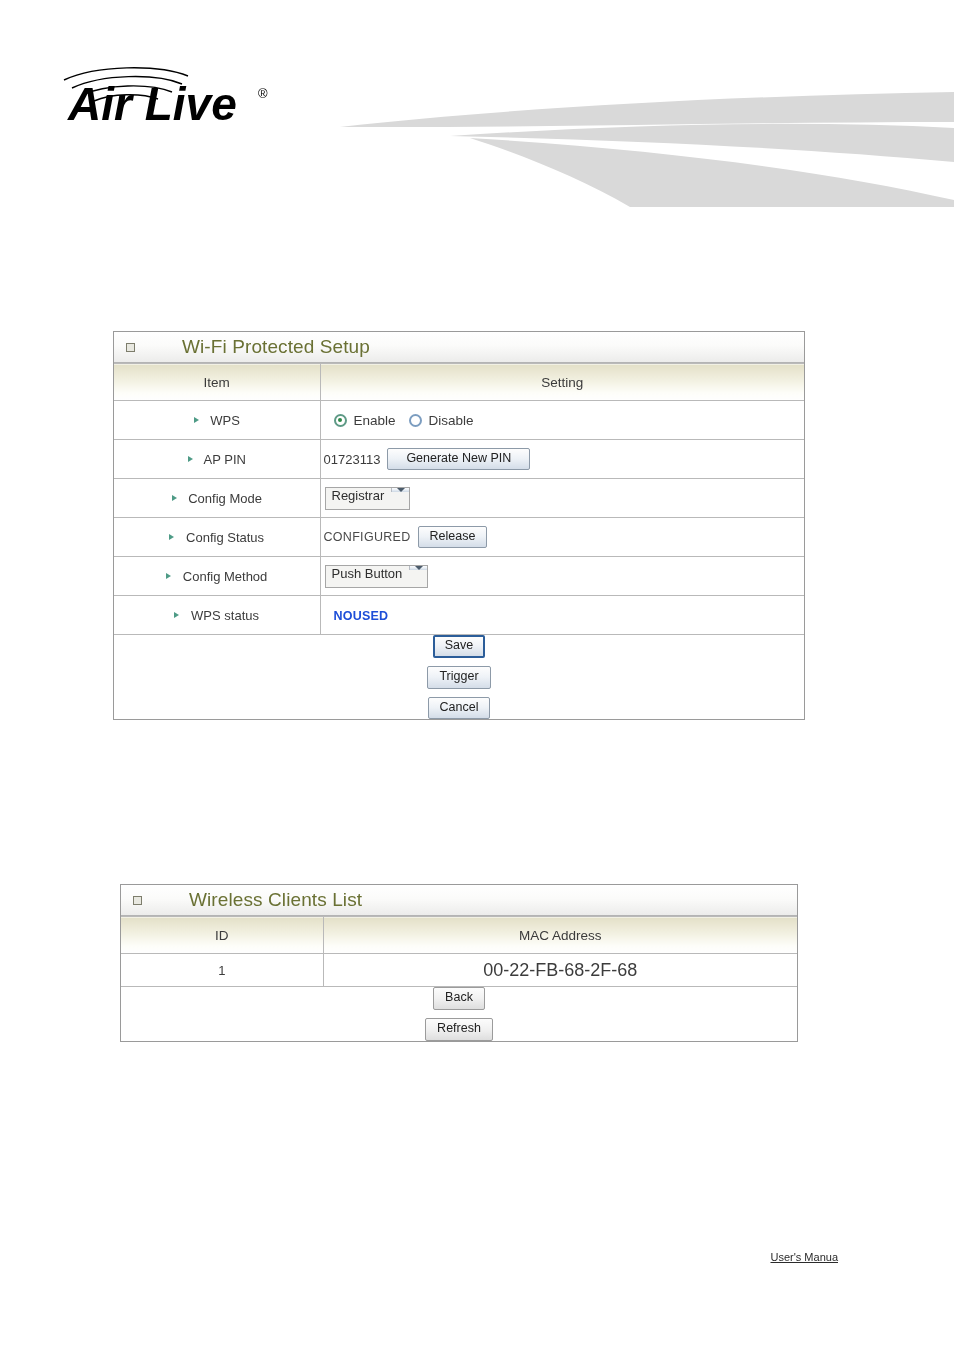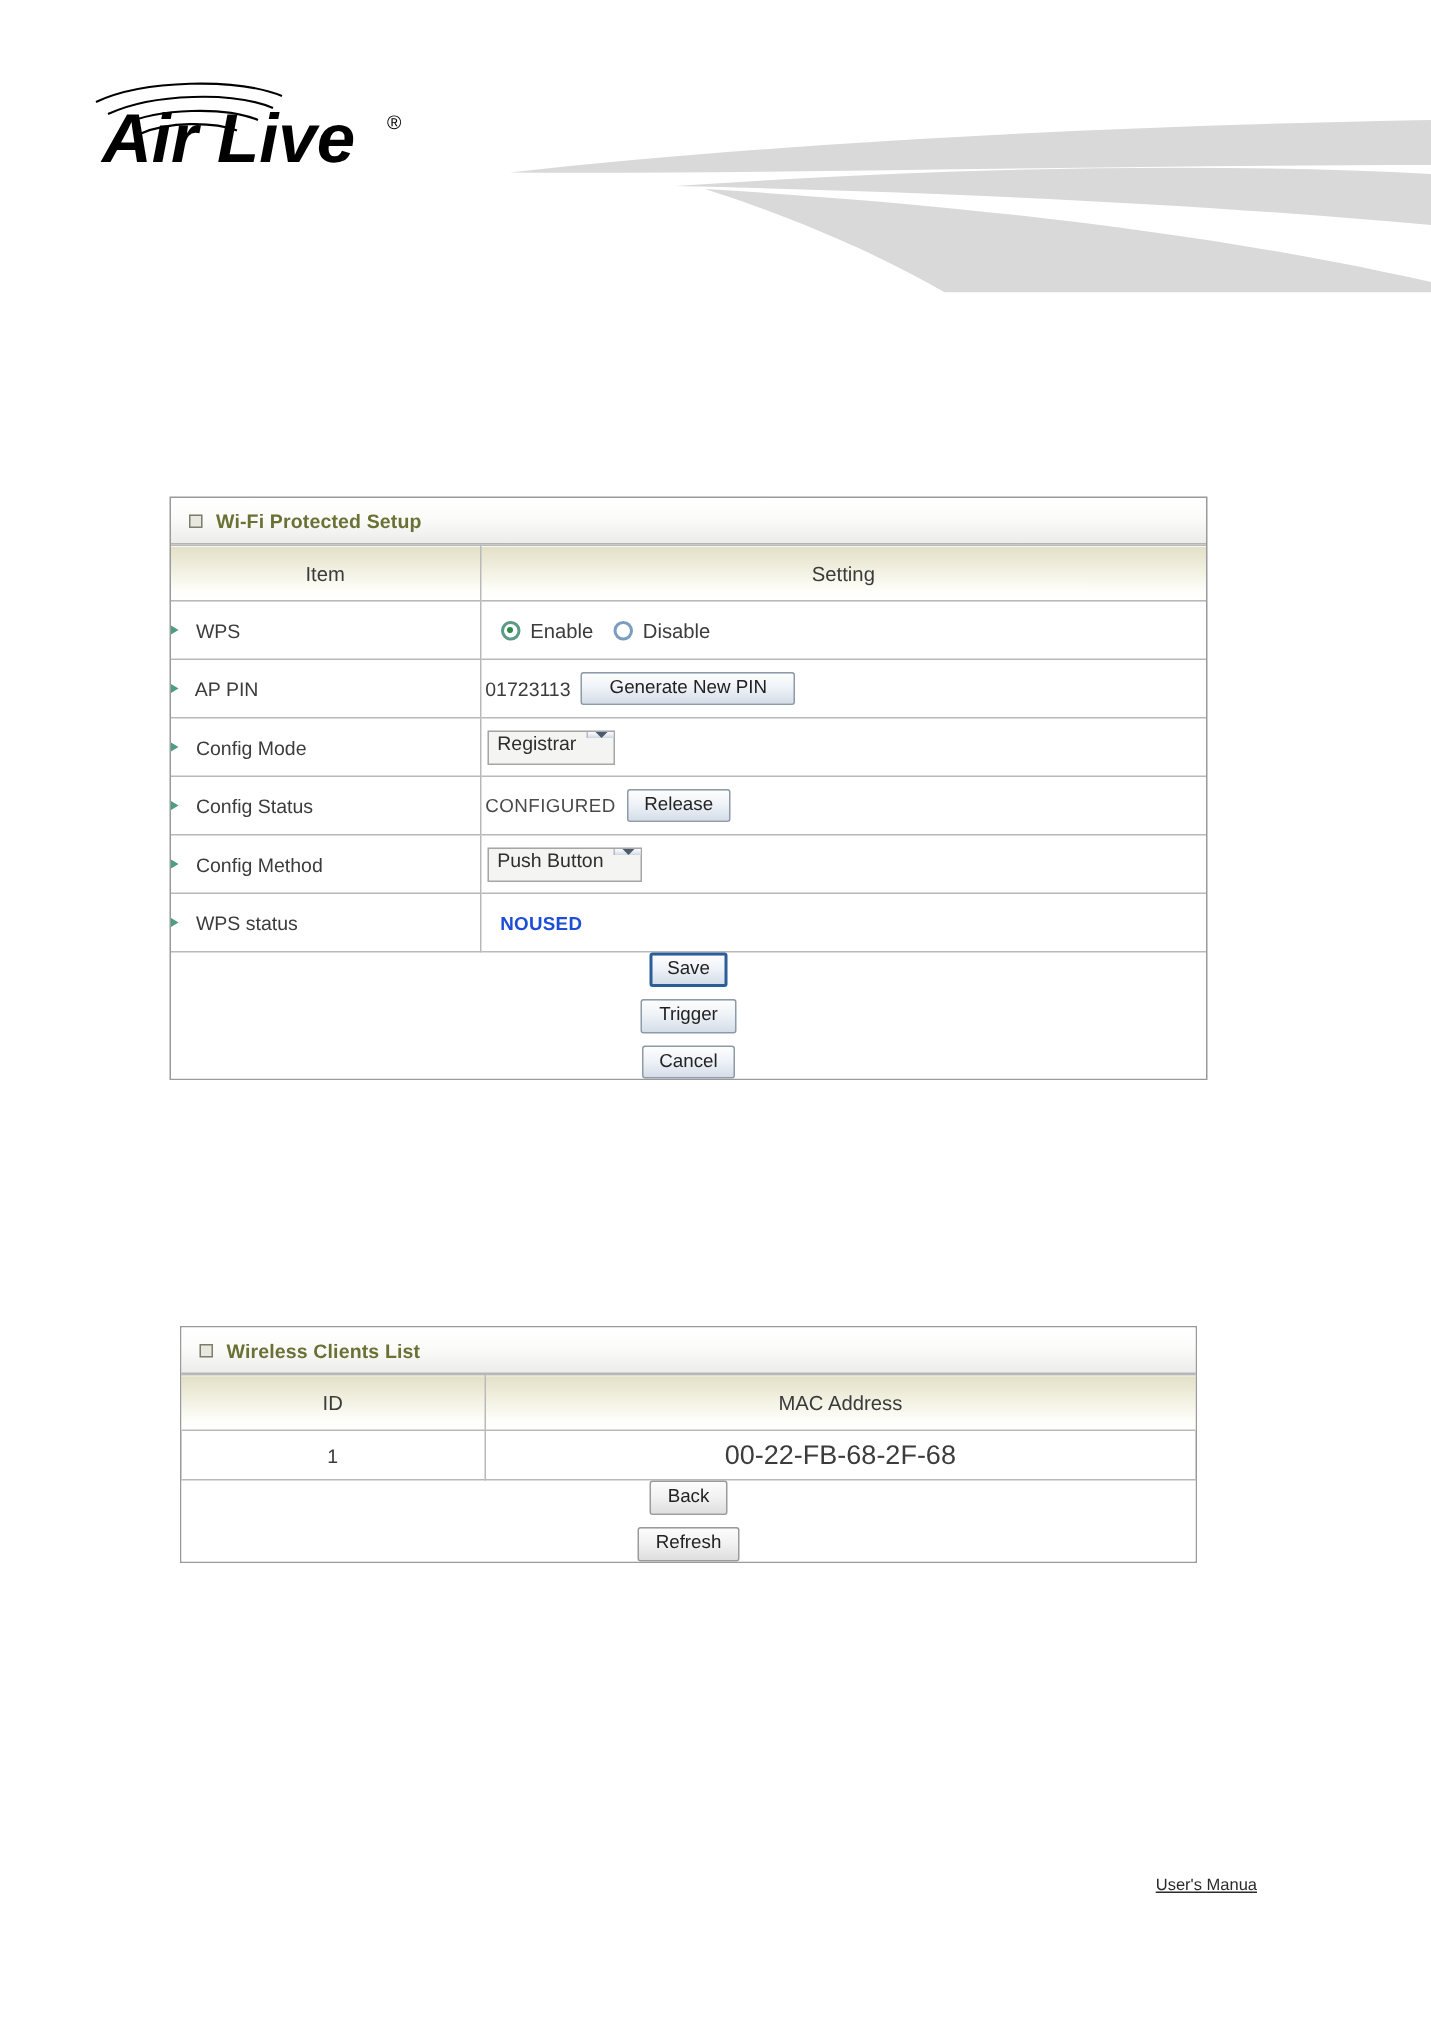--- a/index.html
+++ b/index.html
@@ -9,21 +9,21 @@
     height: 1350px;
     background: #ffffff;
     font-family: "Liberation Sans", sans-serif;
     position: relative;
     overflow: hidden;
   }
 
   
   .page-header {
     position: absolute;
-    left: 0; top: 0;
+    left: 0; top: 12px;
     width: 954px; height: 200px;
   }
   .swoosh {
     position: absolute;
     left: 330px; top: 80px;
     width: 624px; height: 115px;
   }
   .logo {
     position: absolute;
     left: 62px; top: 52px;
@@ -48,25 +48,26 @@
     padding-left: 12px;
   }
   .panel-titlebar .tb-icon {
     width: 9px; height: 9px;
     border: 1px solid #7d7d6c;
     background: #e8e8e0;
     margin-right: 9px;
     flex: 0 0 auto;
   }
   .panel-title {
-    font-size: 13px;
-    font-weight: bold;
+    font-size: 19px;
+    font-weight: normal;
     color: #6a7134;
     letter-spacing: .1px;
     white-space: nowrap;
+    margin-left: 38px;
   }
 
   table.grid {
     width: 100%;
     border-collapse: collapse;
     table-layout: fixed;
   }
   table.grid td, table.grid th {
     border: 1px solid #b9b9b9;
     padding: 0;
@@ -90,20 +91,21 @@
   }
 
   
   .label-cell {
     height: 39px;
     padding-left: 14px;
     font-size: 13px;
     color: #3c3c3c;
     vertical-align: middle;
     white-space: nowrap;
+    text-align: center;
   }
   .label-cell .bullet {
     display: inline-block;
     width: 0; height: 0;
     border-left: 5px solid #4e9b86;
     border-top: 3.5px solid transparent;
     border-bottom: 3.5px solid transparent;
     margin-right: 8px;
     vertical-align: 1.5px;
   }

